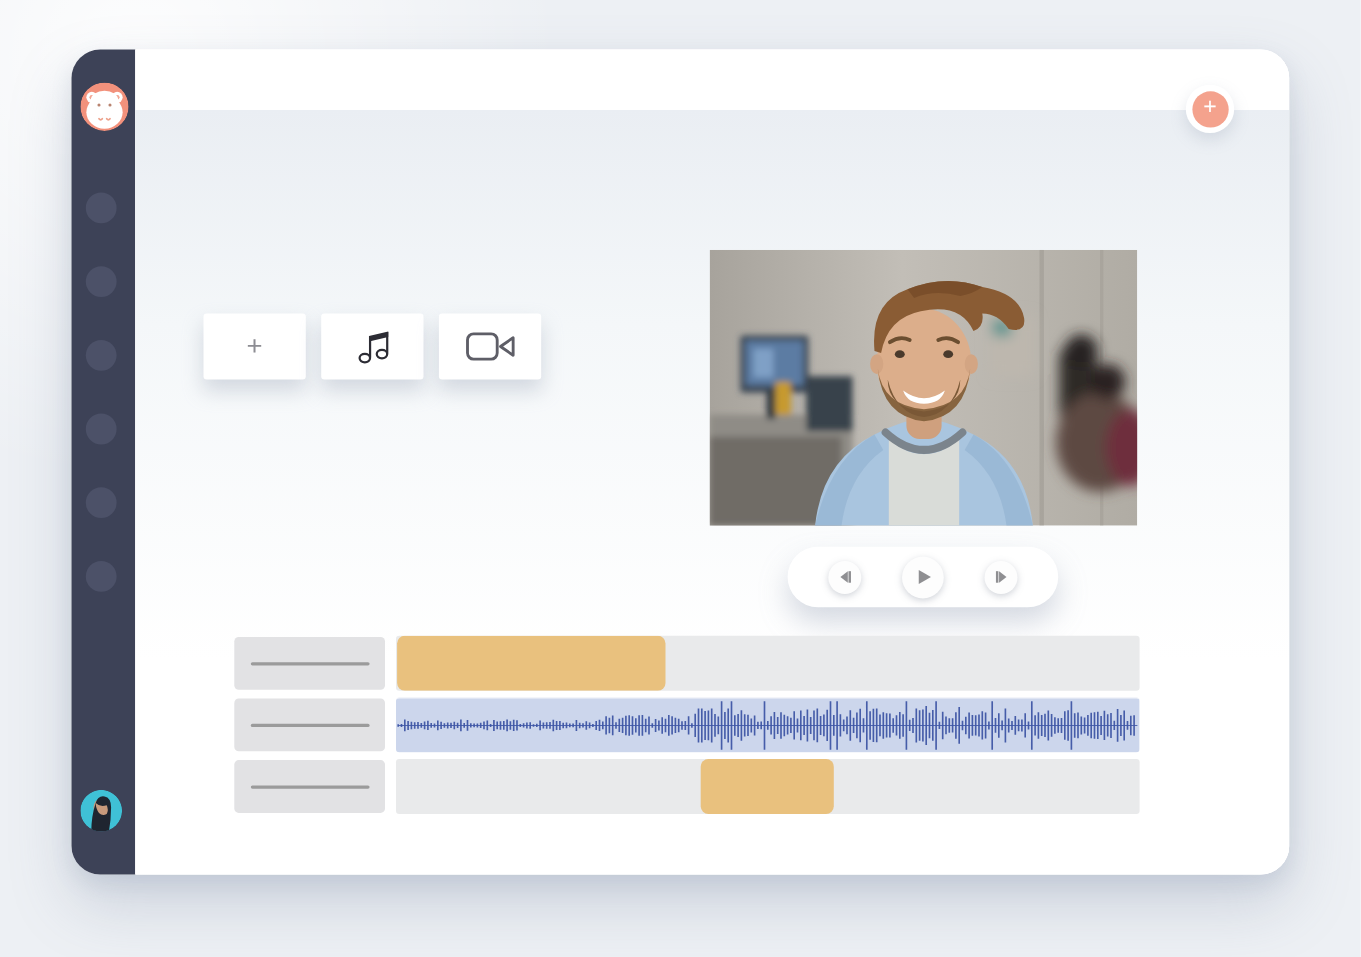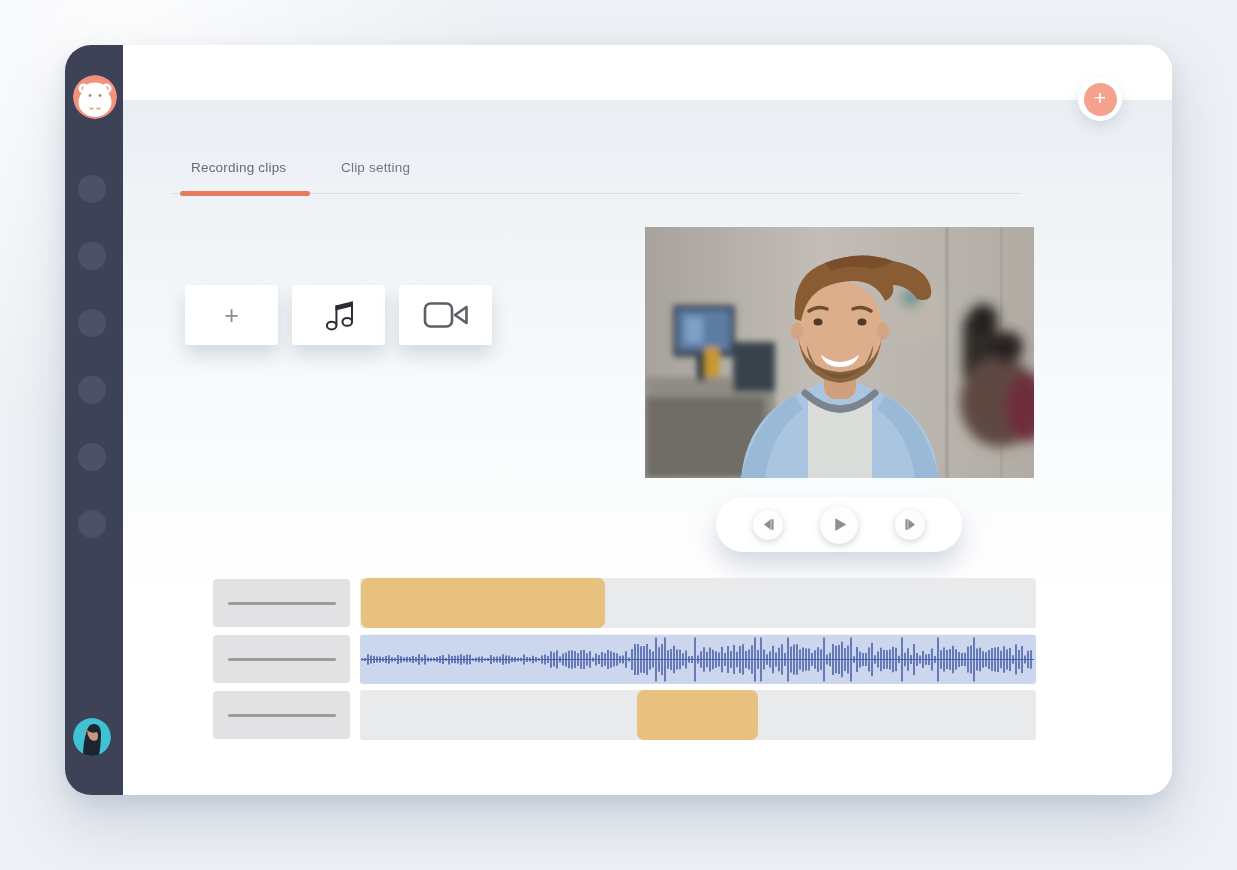--- a/index.html
+++ b/index.html
@@ -153,26 +153,20 @@
     <header class="topbar"></header>
 
     <div class="fab-halo">
       <button class="fab">
         <span>+</span>
       </button>
     </div>
 
     <div class="content">
 
-      <div class="tabs">
-        <button class="tab tab-1 active">Recording clips</button>
-        <button class="tab tab-2">Clip setting</button>
-        <div class="tab-divider"></div>
-        <div class="tab-underline"></div>
-      </div>
 
       <div class="tool-cards">
         <button class="tool-card">
           <span class="plus-glyph">+</span>
         </button>
         <button class="tool-card">
           <svg width="44" height="44" viewBox="0 0 48 48">
             <ellipse cx="16" cy="35.5" rx="5.2" ry="4.2" fill="none" stroke="#2c2c34" stroke-width="2.2"></ellipse>
             <ellipse cx="33" cy="31.5" rx="5.2" ry="4.2" fill="none" stroke="#2c2c34" stroke-width="2.2"></ellipse>
             <line x1="21.2" y1="35" x2="21.2" y2="13.5" stroke="#2c2c34" stroke-width="2.2"></line>

